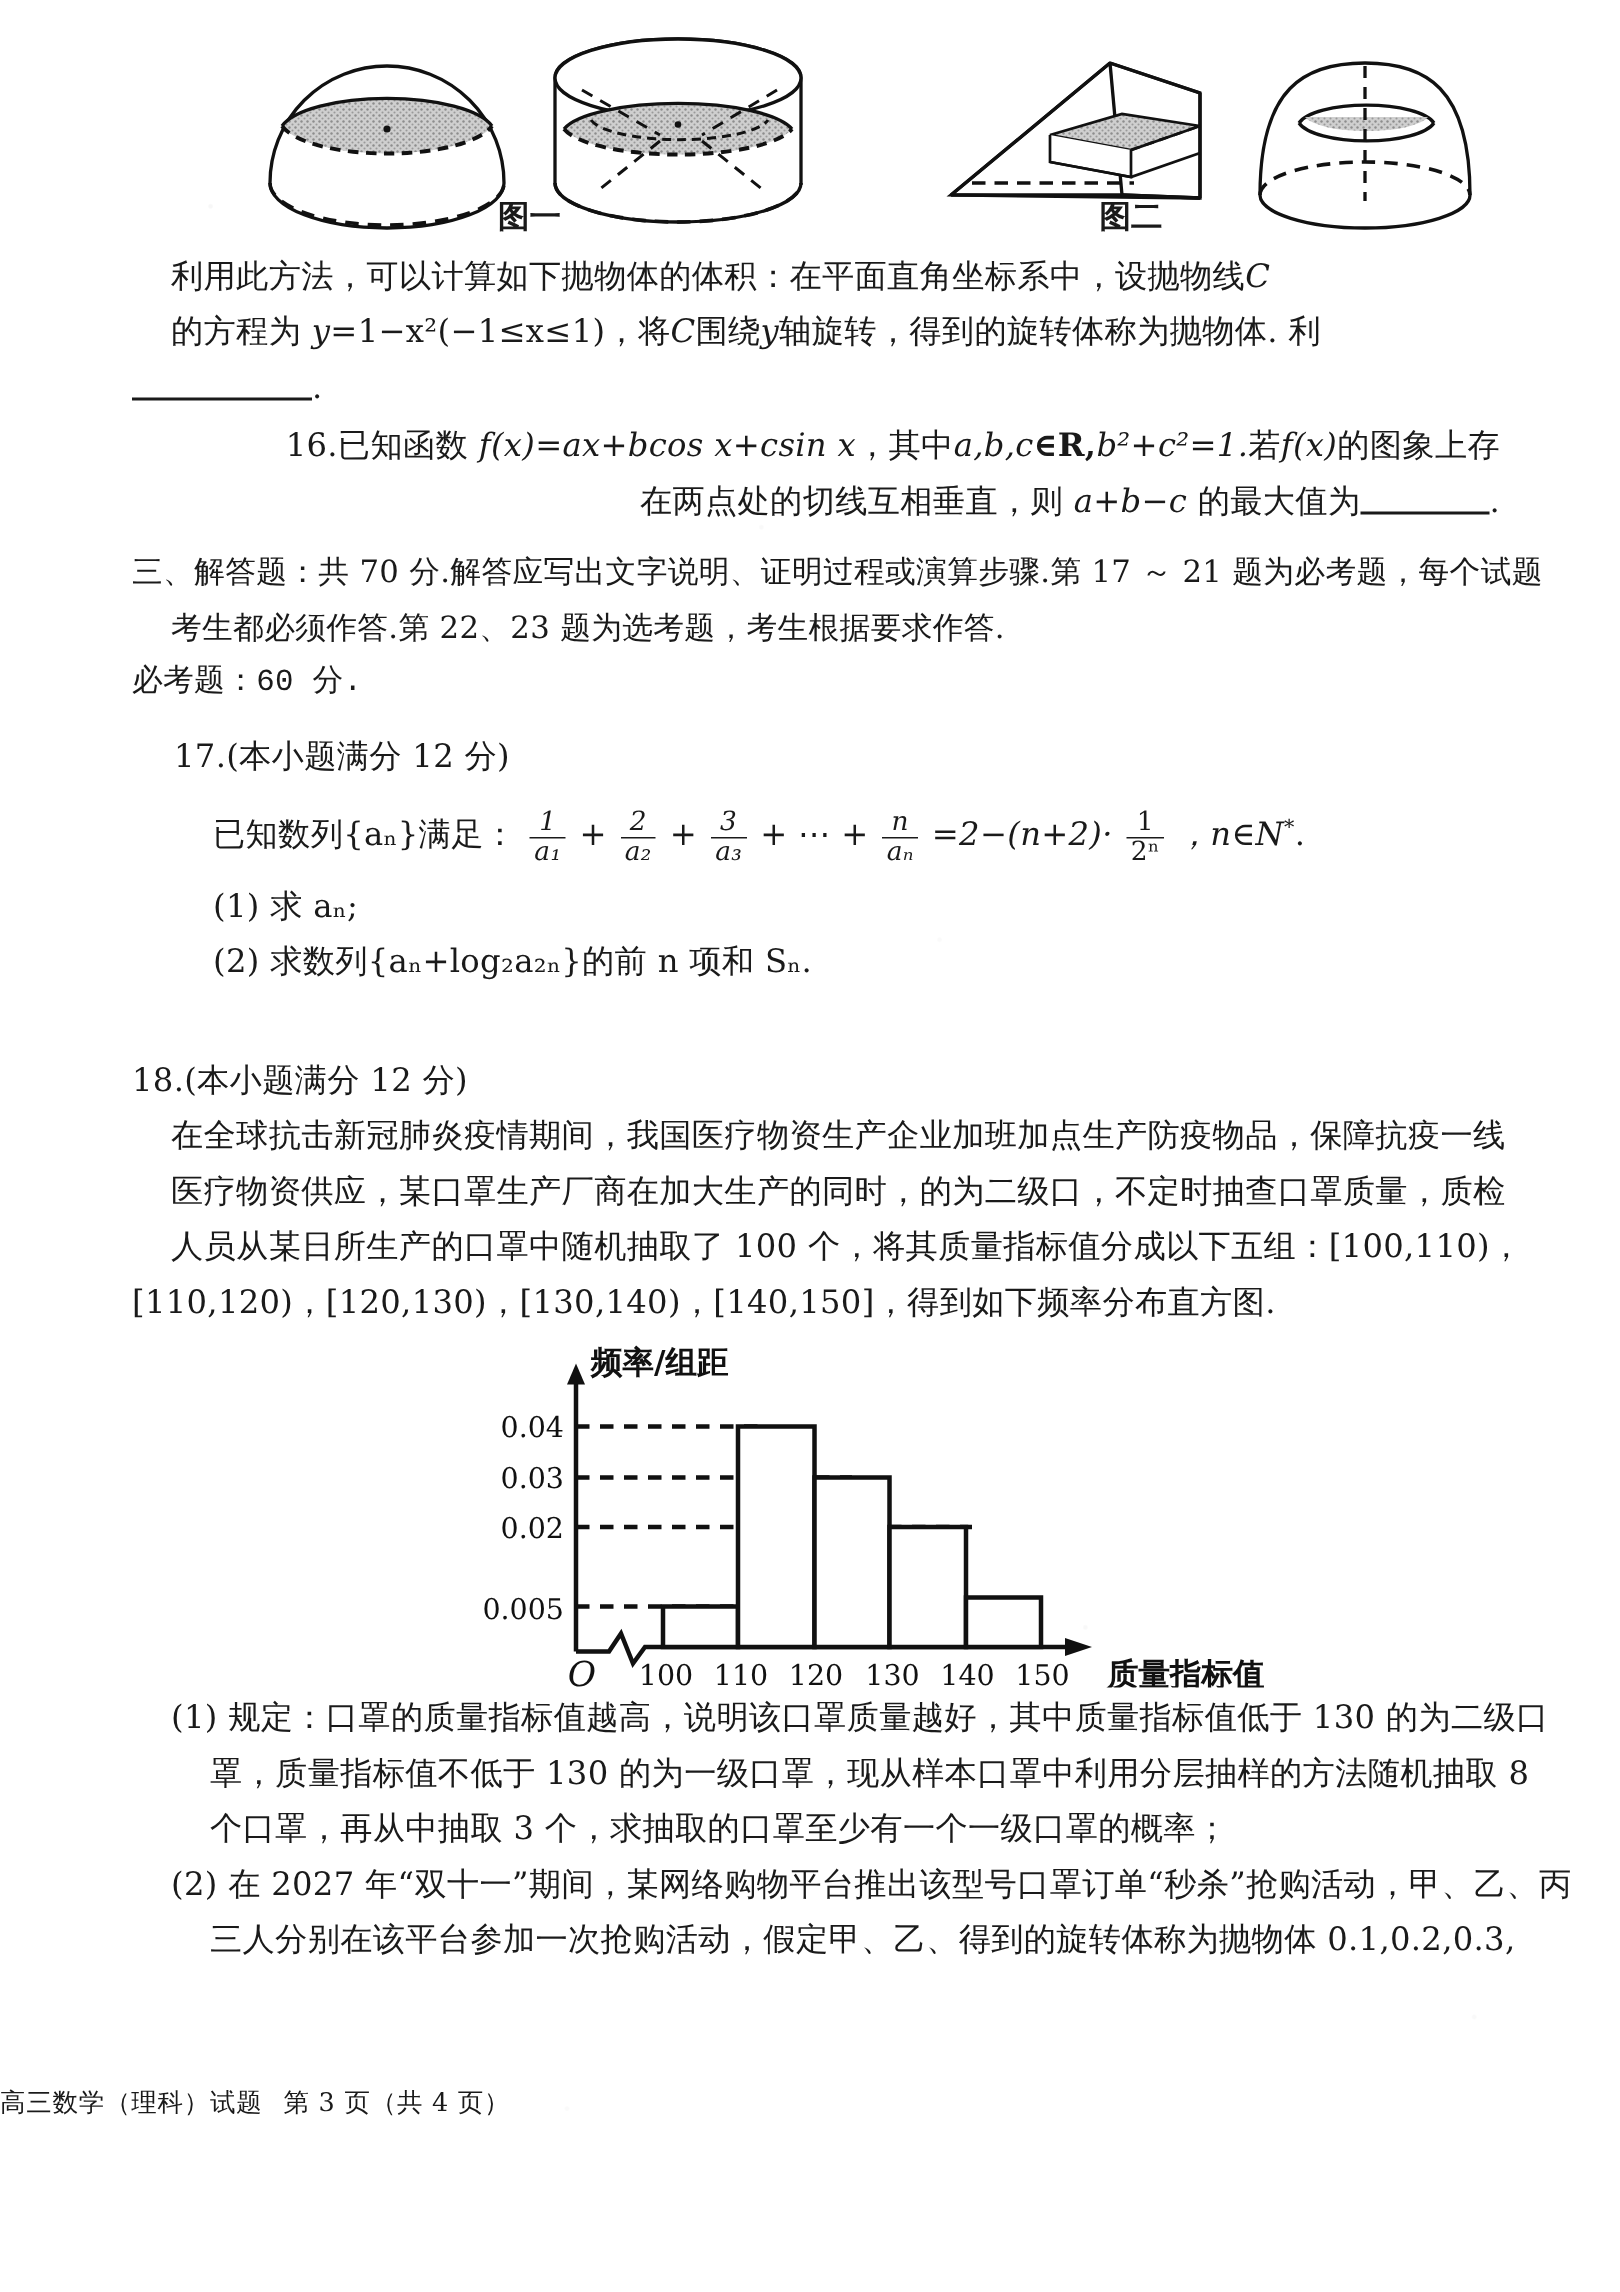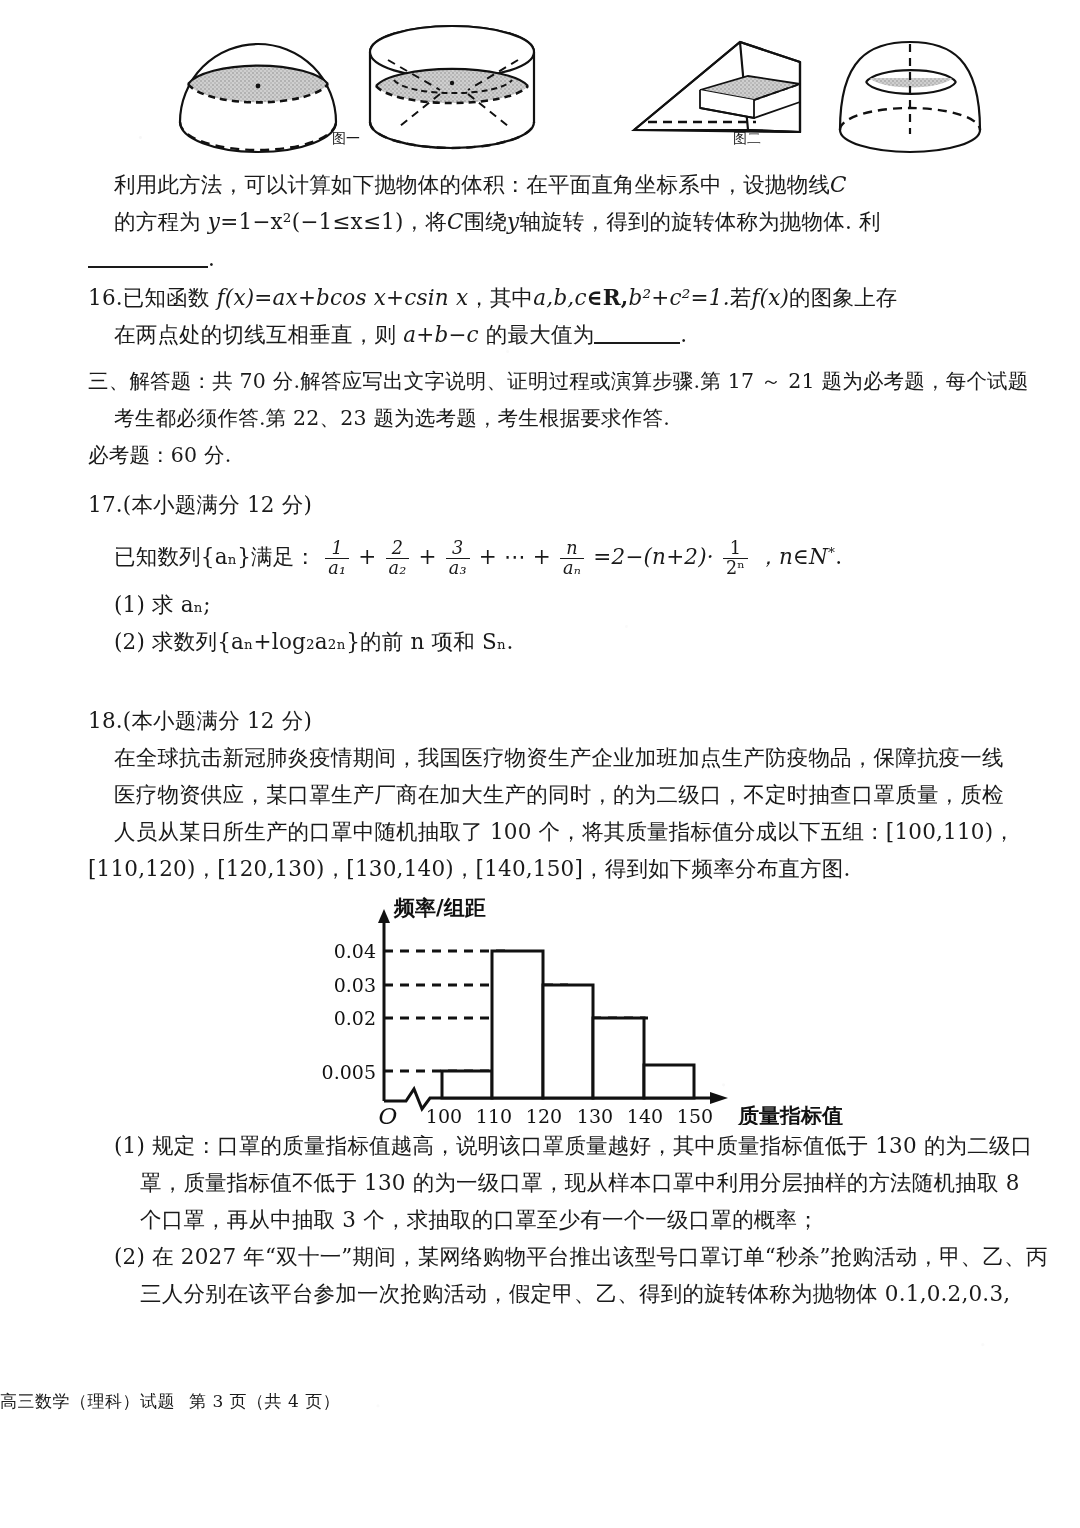--- a/index.html
+++ b/index.html
@@ -63,22 +63,23 @@
     line-height:1.05;
     margin:0 2px;
   }
   .frac .num{display:block;padding:0 3px;}
   .frac .den{display:block;border-top:1.6px solid #1a1a1a;padding:0 3px;}
 
   
   .figs{position:relative;height:150px;margin-top:4px;}
   .figcap{
     position:absolute;
-    font-size:14px;
+    font-size:21px;
     font-family:"DejaVu Serif","Liberation Serif",serif;
+    font-weight:bold;
   }
 
   
   .chart-wrap{position:relative;height:232px;margin-top:6px;}
 
   .footer{
     position:absolute;
     left:0;right:0;
     top:1390px;
     text-align:left;
@@ -177,39 +178,39 @@
       </p>
       <p class="line indent">
         <span>的方程为</span>
         <span class="mi">y</span><span>=1−x²(−1≤x≤1)</span><span>，将</span><span class="mi">C</span><span>围绕</span><span class="mi">y</span><span>轴旋转，得到的旋转体称为抛物体. 利</span>
       </p>
       <p class="line" style="padding-left:0;">
         <span class="blank-ul"></span><span>.</span>
       </p>
     </div>
 
-    <div style="margin-top:2px;">
+    <div style="margin-top:2px;text-align:right;">
       <p class="line">
         <span>16.</span><span>已知函数</span>
         <span class="mi">f(x)</span><span class="mi">=ax+bcos x+csin x</span><span>，其中</span><span class="mi">a,b,c</span><span class="bb">∈R,</span><span class="mi">b²+c²=1.</span><span>若</span><span class="mi">f(x)</span><span>的图象上存</span>
       </p>
       <p class="line indent">
         <span>在两点处的切线互相垂直，则</span>
         <span class="mi">a+b−c</span>
         <span>的最大值为</span><span class="blank-ul sm"></span><span>.</span>
       </p>
     </div>
 
     <div style="margin-top:10px;">
       <p class="line" style="font-size:20.5px;">三、解答题：共 70 分.解答应写出文字说明、证明过程或演算步骤.第 17 ～ 21 题为必考题，每个试题</p>
       <p class="line indent" style="font-size:20.5px;">考生都必须作答.第 22、23 题为选考题，考生根据要求作答.</p>
-      <p class="line" style="font-size:20.5px;">必考题：60 分.</p>
-    </div>
-
-    <div style="margin-top:12px;">
+      <p class="line" style="font-size:20.5px;font-family:Liberation Mono, monospace;">必考题：60 分.</p>
+    </div>
+
+    <div style="margin-top:12px;margin-left:28px;">
       <p class="line">17.(本小题满分 12 分)</p>
       <p class="line indent" style="line-height:58px;">
         <span>已知数列{aₙ}满足：</span>
         <span class="frac">
           <span class="num mi">1</span>
           <span class="den mi">a₁</span>
         </span>
         <span>+</span>
         <span class="frac">
           <span class="num mi">2</span>

